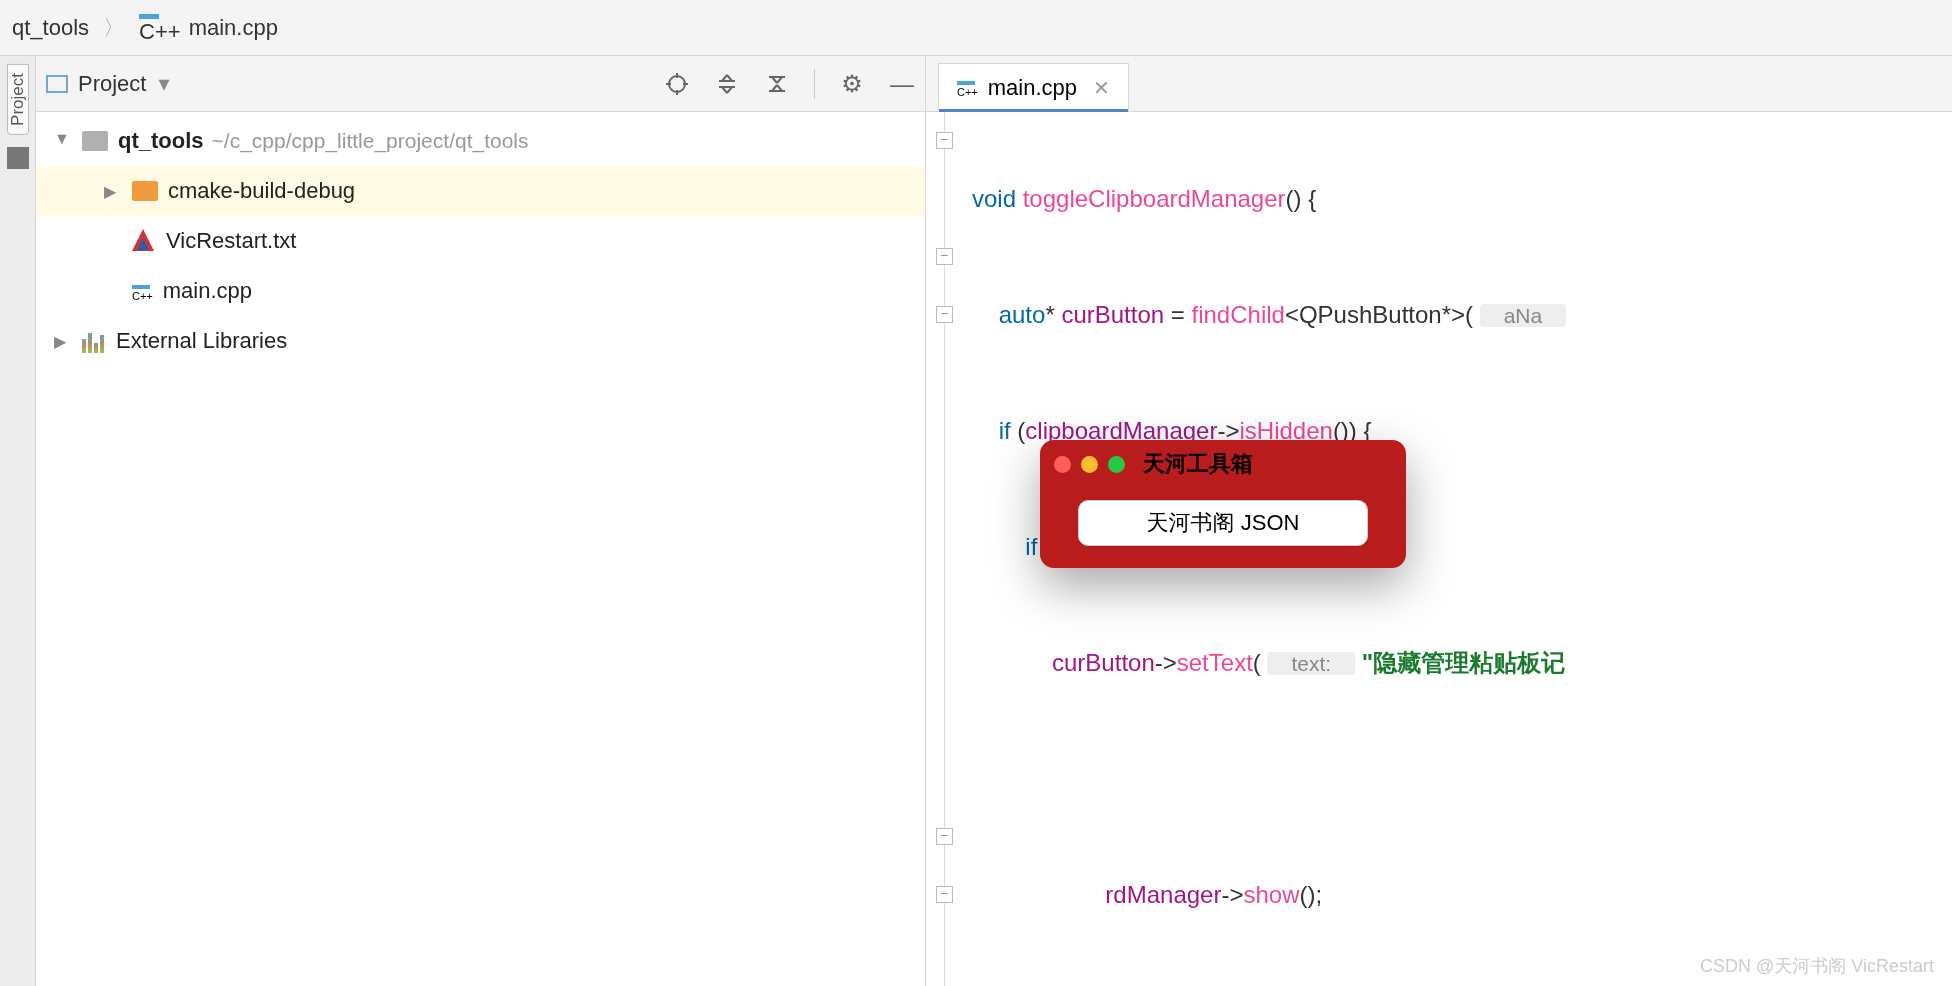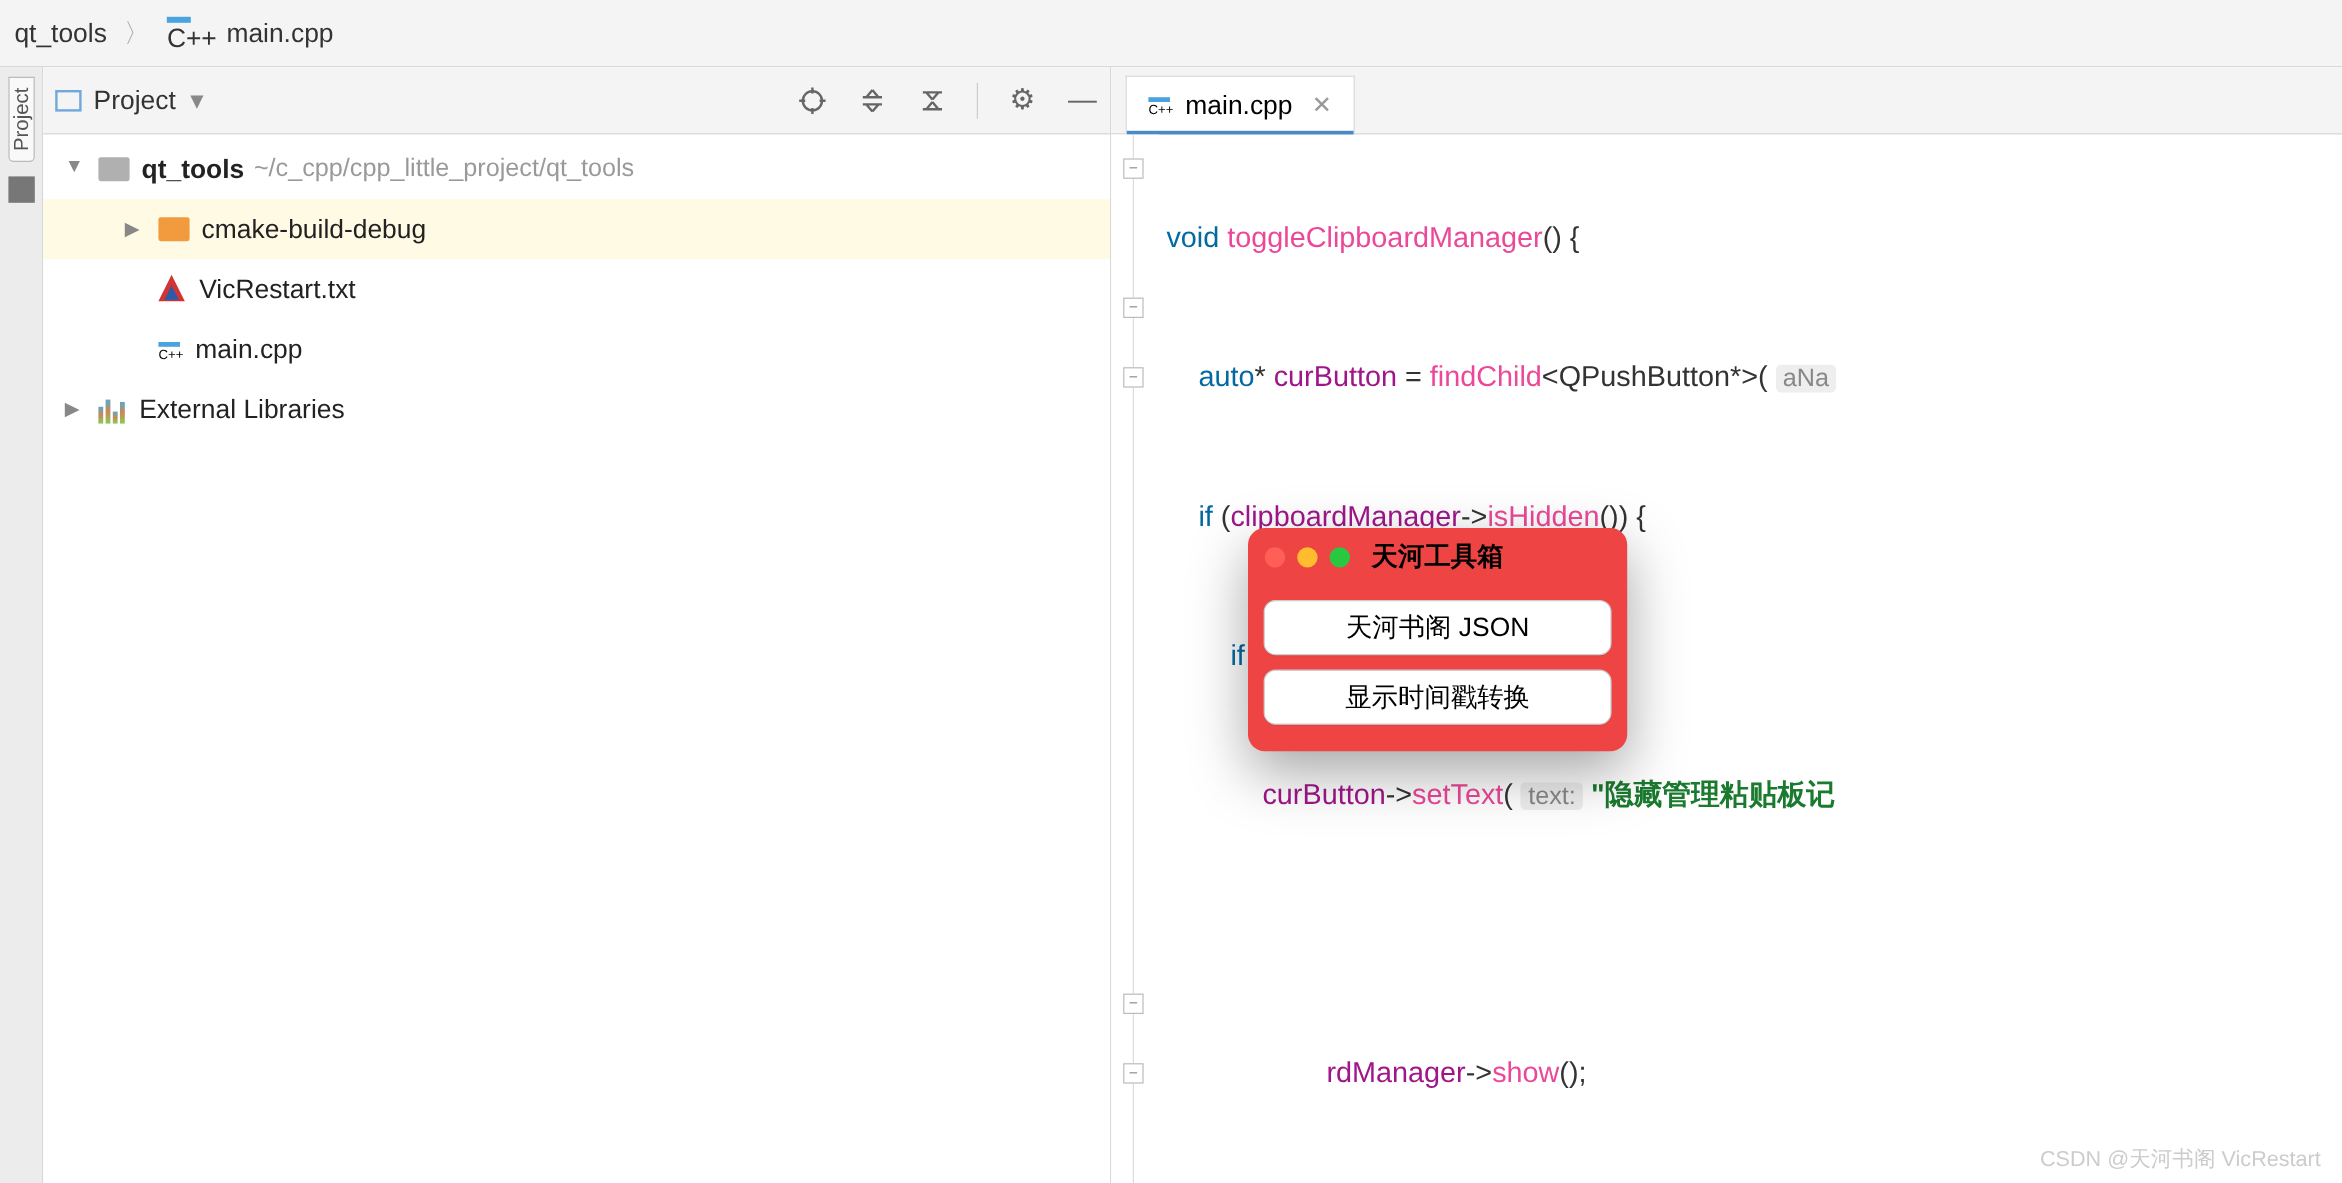--- a/index.html
+++ b/index.html
@@ -49,23 +49,23 @@
 .gutter{width:86px;text-align:right;padding-right:14px;color:#aaa;background:#fff;border-right:1px solid #eee}
 .fold-col{width:40px;position:relative;background:#fff}
 .fold-line{position:absolute;left:18px;top:0;bottom:0;width:1px;background:#ddd}
 .fold-mark{position:absolute;left:10px;width:17px;height:17px;border:1px solid #bbb;background:#fff;font-size:13px;text-align:center;line-height:14px;color:#888}
 .code{flex:1;white-space:pre;color:#333;padding-left:6px;position:relative}
 .code .line{height:58px}
 .kw{color:#0369a1;font-weight:400}
 .fn{color:#ec4899}
 .id{color:#a0168a}
 .arrow-op{color:#333}
-.hint{background:#eee;color:#888;padding:0 6px;border-radius:4px;font-size:21px}
+.hint{background:#eee;color:#888;padding:0 24px;border-radius:4px;font-size:21px}
 .str{color:#1a7a2e;font-weight:600}
-.dialog{position:absolute;left:1040px;top:440px;width:316px;background:#ef4444;border-radius:14px;box-shadow:0 18px 48px rgba(0,0,0,0.35);padding-bottom:22px;z-index:10}
+.dialog{position:absolute;left:1040px;top:440px;width:366px;background:#b91c1c;border-radius:14px;box-shadow:0 18px 48px rgba(0,0,0,0.35);padding-bottom:22px;z-index:10}
 .dlg-title{height:48px;display:flex;align-items:center;padding:0 14px;font-size:22px;font-weight:600}
 .traffic{display:flex;gap:10px;margin-right:18px}
 .dot{width:17px;height:17px;border-radius:50%}
 .dot.r{background:#ff5f57}
 .dot.y{background:#febc2e}
 .dot.g{background:#28c840}
 .dlg-btn{display:block;margin:12px auto 0;width:290px;height:46px;background:#fff;border:1px solid #ccc;border-radius:10px;font-size:22px;text-align:center;line-height:44px;box-shadow:0 1px 0 rgba(0,0,0,0.05)}
 .watermark{position:absolute;right:18px;bottom:8px;color:#ccc;font-size:18px}
 </style>
 </head>
@@ -201,16 +201,15 @@
 <div class="dialog">
   <div class="dlg-title">
     <div class="traffic">
       <span class="dot r"></span>
       <span class="dot y"></span>
       <span class="dot g"></span>
     </div>
     <span>天河工具箱</span>
   </div>
   <div class="dlg-btn">天河书阁 JSON</div>
-  <div class="dlg-btn">显示时间戳转换</div>
 </div>
 
 <div class="watermark">CSDN @天河书阁 VicRestart</div>
 
 </body></html>

